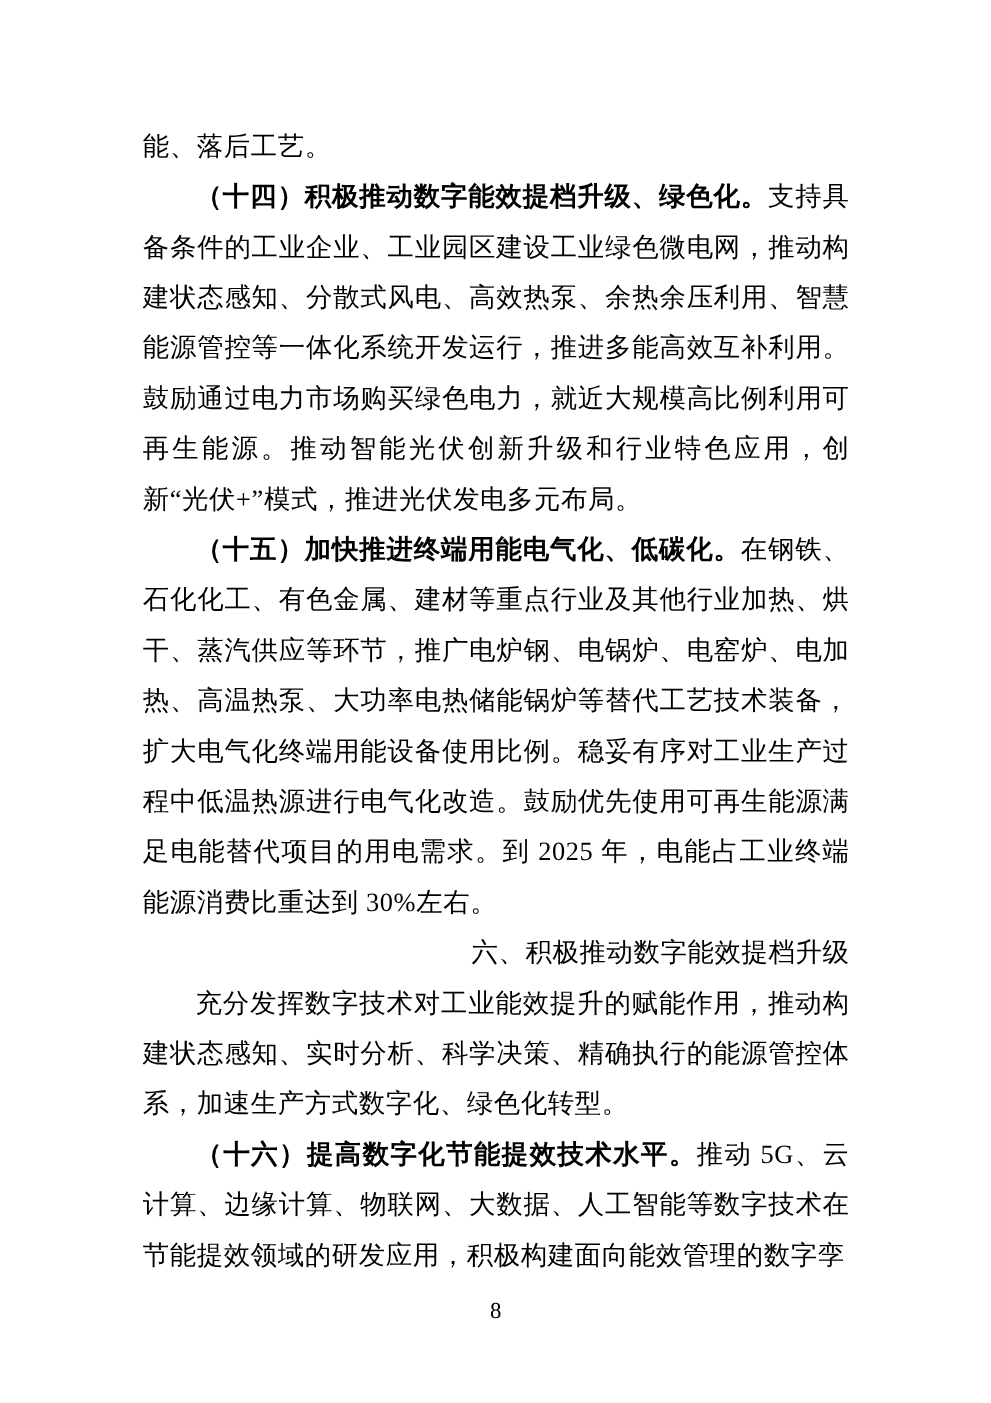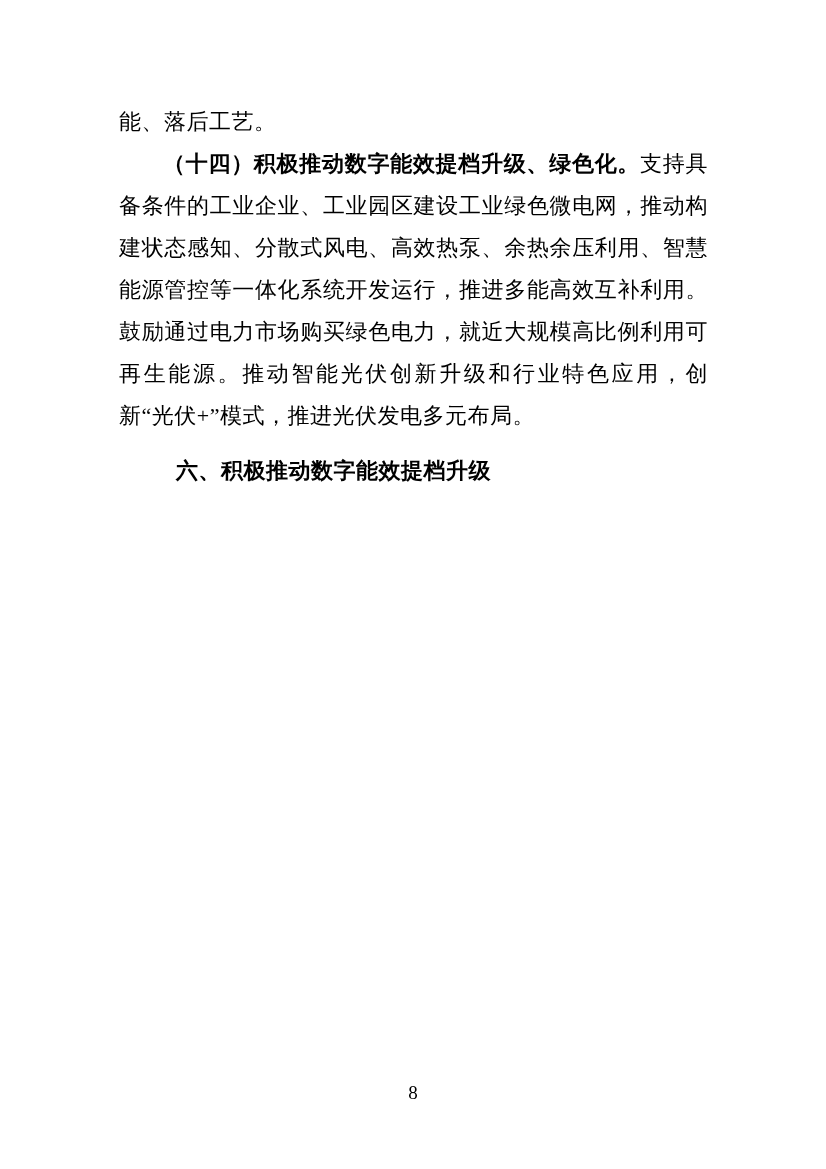--- a/index.html
+++ b/index.html
@@ -39,27 +39,28 @@
     text-indent: 2em;
     letter-spacing: 0.5px;
   }
   .para.no-indent {
     text-indent: 0;
   }
   .clause-lead {
     font-weight: bold;
   }
   .section-heading {
-    margin: 13px;
+    margin: 0;
     font-family: "Liberation Sans", "DejaVu Sans", sans-serif;
-    font-weight: bold;
+    font-weight: normal;
     font-size: 22px;
     line-height: 42px;
     text-indent: 2em;
     letter-spacing: 0.5px;
+    text-align: right;
   }
   .page-number {
     position: absolute;
     left: 0;
     top: 1080px;
     width: 100%;
     text-align: center;
     font-size: 19px;
     line-height: 26px;
     font-family: "Liberation Serif", "DejaVu Serif", serif;
@@ -68,21 +69,24 @@
 </head>
 <body>
 
 <div class="page">
   <div class="content">
 
     <p class="para no-indent"><span>能、落后工艺。</span></p>
 
     <p class="para"><span class="clause-lead">（十四）积极推动数字能效提档升级、绿色化。</span><span>支持具备条件的工业企业、工业园区建设工业绿色微电网，推动构建状态感知、分散式风电、高效热泵、余热余压利用、智慧能源管控等一体化系统开发运行，推进多能高效互补利用。鼓励通过电力市场购买绿色电力，就近大规模高比例利用可再生能源。推动智能光伏创新升级和行业特色应用，创新“光伏+”模式，推进光伏发电多元布局。</span></p>
 
+    <p class="para"><span class="clause-lead">（十五）加快推进终端用能电气化、低碳化。</span><span>在钢铁、石化化工、有色金属、建材等重点行业及其他行业加热、烘干、蒸汽供应等环节，推广电炉钢、电锅炉、电窑炉、电加热、高温热泵、大功率电热储能锅炉等替代工艺技术装备，扩大电气化终端用能设备使用比例。稳妥有序对工业生产过程中低温热源进行电气化改造。鼓励优先使用可再生能源满足电能替代项目的用电需求。到 2025 年，电能占工业终端能源消费比重达到 30%左右。</span></p>
 
     <h2 class="section-heading">六、积极推动数字能效提档升级</h2>
 
+    <p class="para"><span>充分发挥数字技术对工业能效提升的赋能作用，推动构建状态感知、实时分析、科学决策、精确执行的能源管控体系，加速生产方式数字化、绿色化转型。</span></p>
 
+    <p class="para"><span class="clause-lead">（十六）提高数字化节能提效技术水平。</span><span>推动 5G、云计算、边缘计算、物联网、大数据、人工智能等数字技术在节能提效领域的研发应用，积极构建面向能效管理的数字孪</span></p>
 
   </div>
 
   <div class="page-number">8</div>
 </div>
 
 </body></html>

